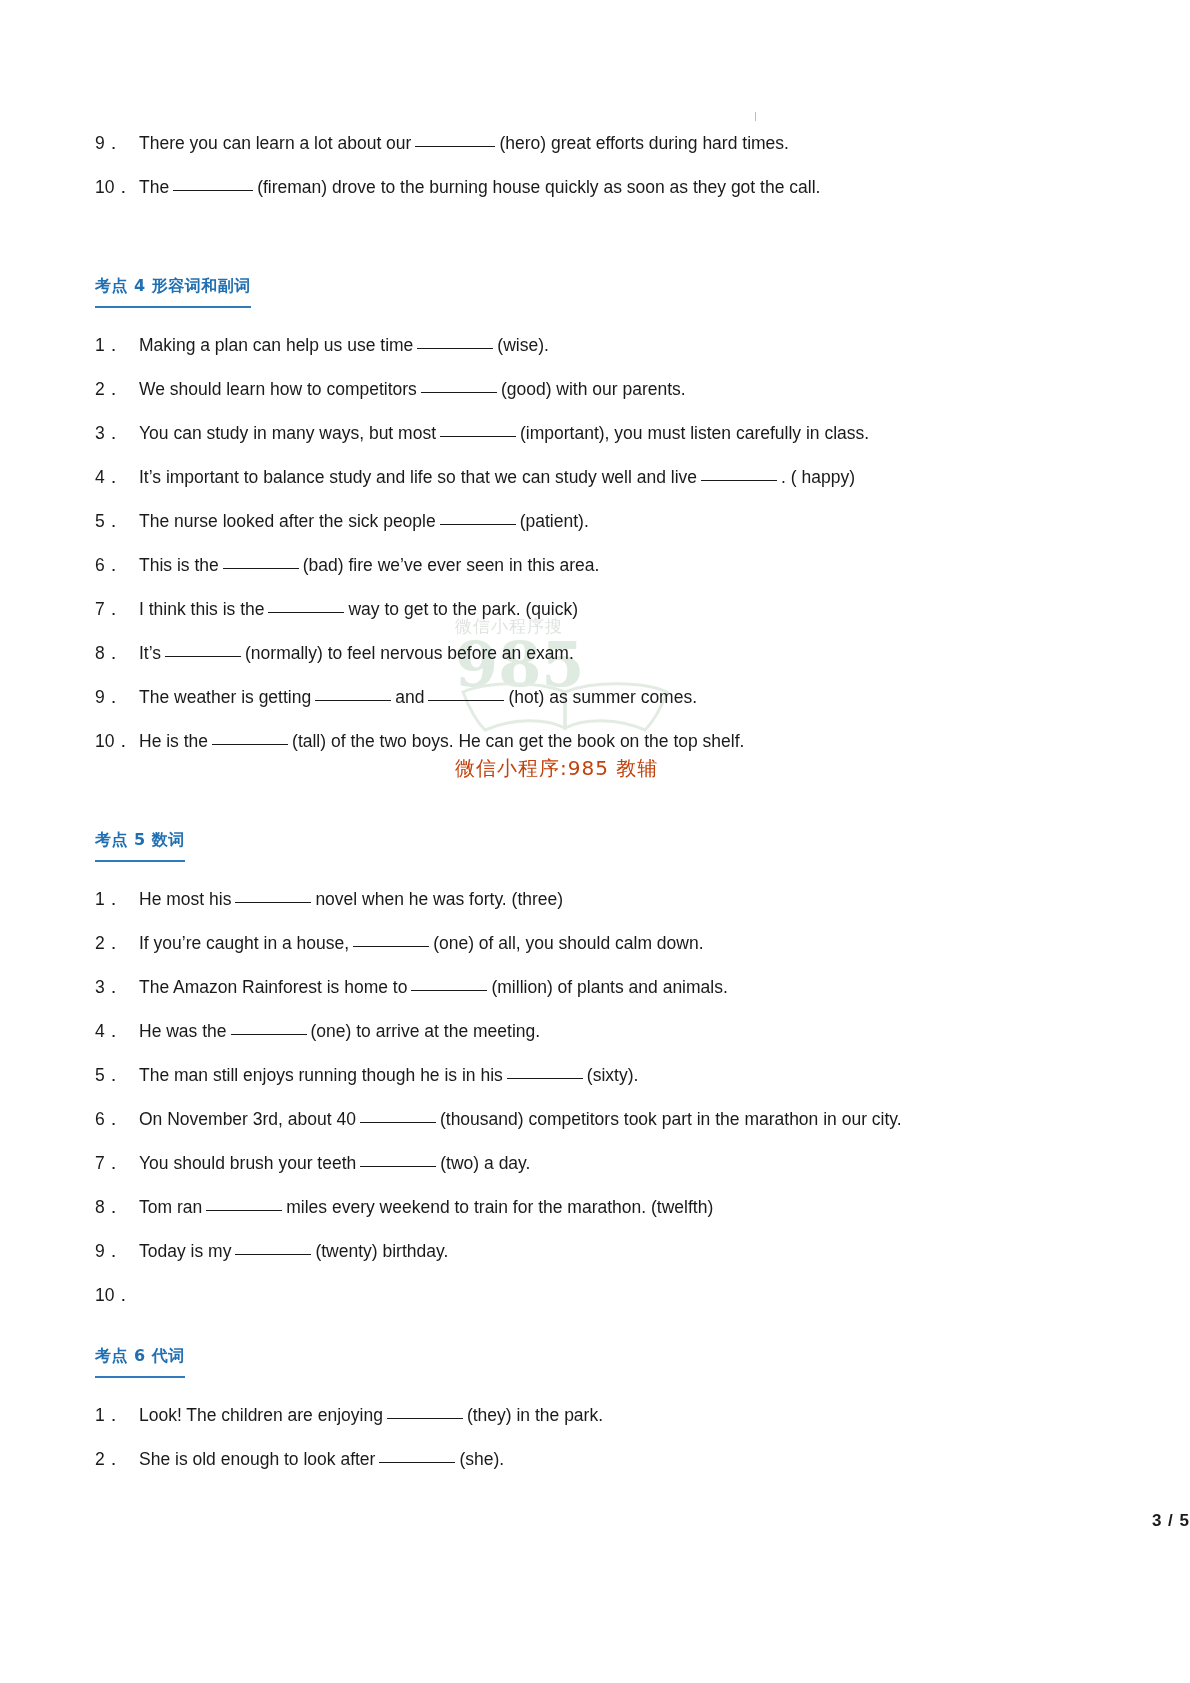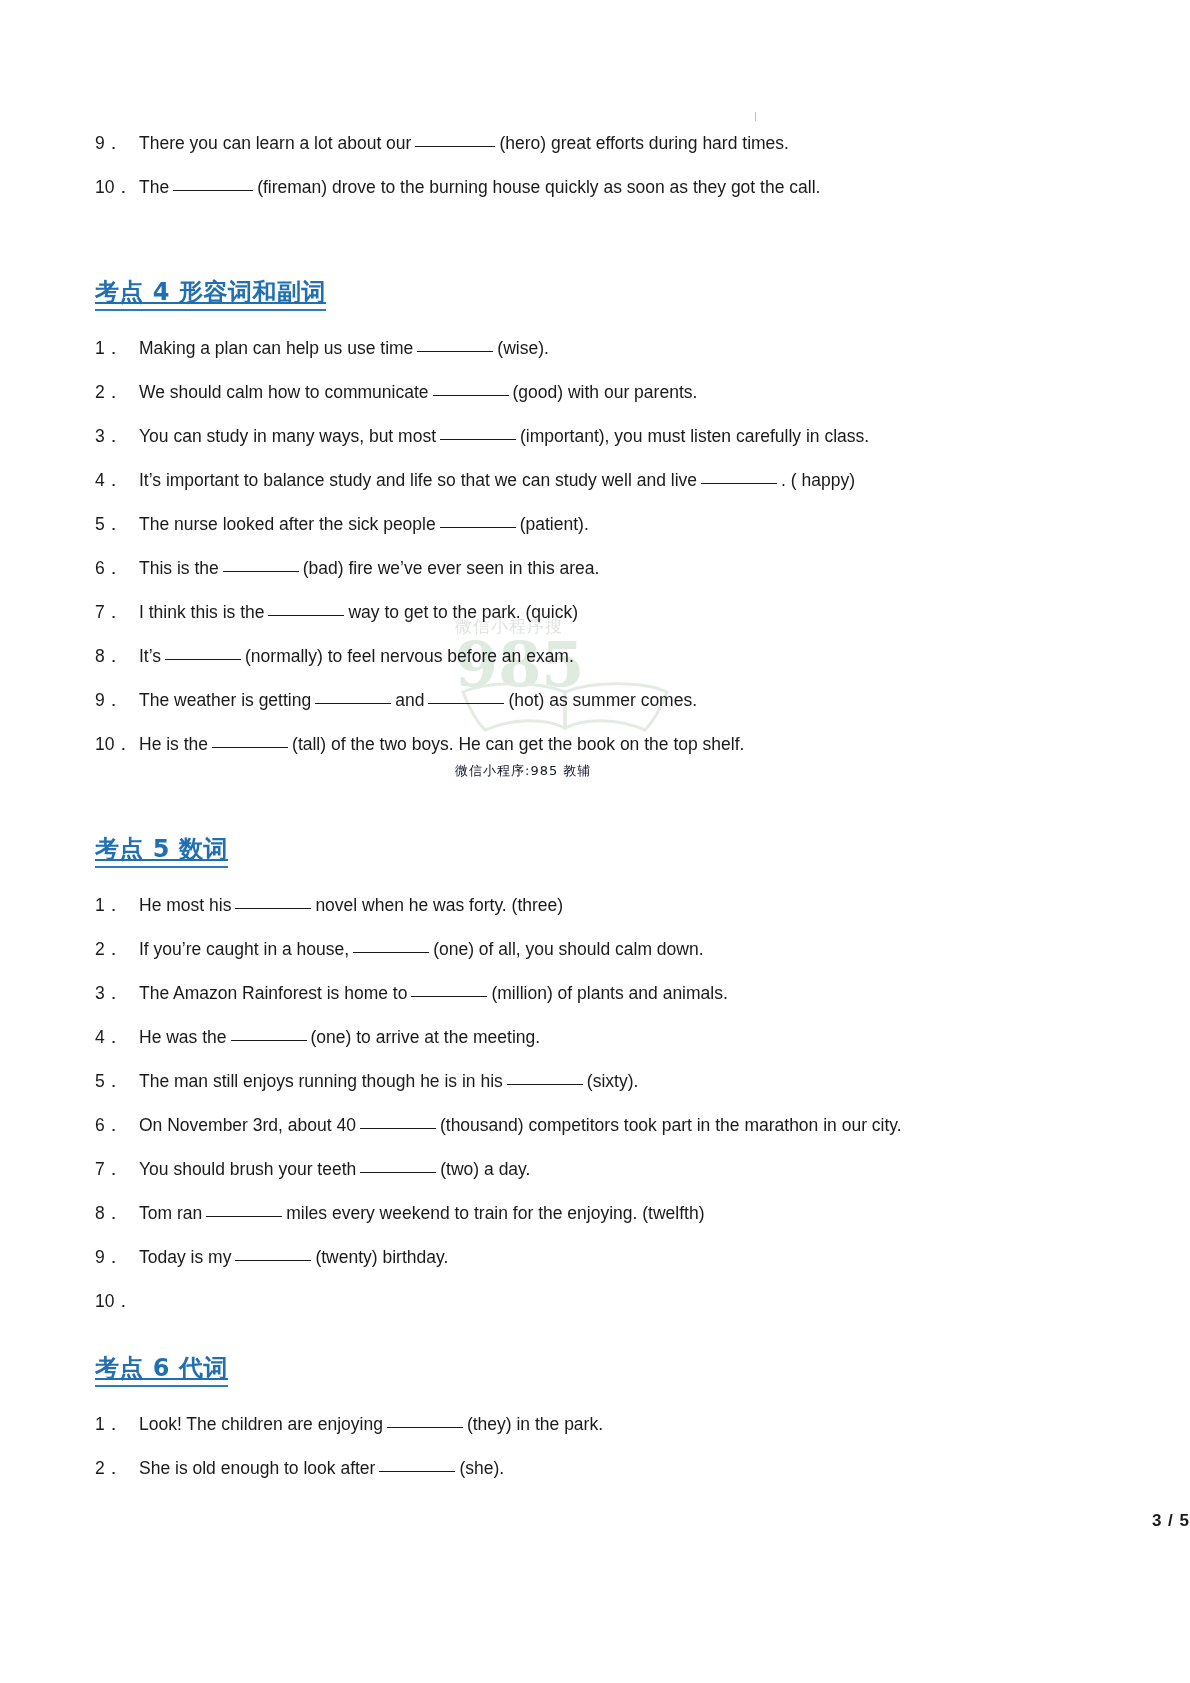--- a/index.html
+++ b/index.html
@@ -44,24 +44,24 @@
     line-height: 62px;
     color: #dfeae0;
     font-weight: 700;
     font-family: "DejaVu Serif", serif;
     margin-top: -4px;
   }
   .wm-book {
     margin-top: -18px;
   }
   .wm-bottom {
-    font-size: 13px;
-    color: #0f172a;
+    font-size: 20px;
+    color: #c2410c;
     letter-spacing: 1px;
-    margin-top: 20px;
+    margin-top: 13px;
     font-family: "DejaVu Sans", sans-serif;
   }
 
   .content {
     position: relative;
     z-index: 2;
     padding-top: 132px;
   }
 
   
@@ -98,27 +98,26 @@
     margin: 0 4px;
     position: relative;
     top: -2px;
   }
   .blank.b1 { width: 80px; }
   .blank.b2 { width: 76px; }
 
   .section-head {
     color: #1f6fb2;
     font-weight: 700;
-    font-size: 24px;
+    font-size: 16px;
     font-family: "DejaVu Sans", "Liberation Sans", sans-serif;
     border-bottom: 2px solid #2e7bbd;
     display: inline-block;
-    padding-bottom: 1px;
+    padding-bottom: 9px;
     letter-spacing: 0.5px;
-    text-decoration: underline;
   }
   .sec-wrap { margin-bottom: 26px; }
 
   .gap-lg { height: 56px; }
   .gap-sm { height: 18px; }
 
   .footer {
     position: absolute;
     left: 0;
     right: 0;
@@ -169,21 +168,21 @@
       <div class="section-head">考点 4  形容词和副词</div>
     </div>
 
     <div>
       <div class="q-line">
         <span class="q-num">1．</span>
         <span class="q-text"><span>Making a plan can help us use time</span><span class="blank b2"></span><span>(wise).</span></span>
       </div>
       <div class="q-line">
         <span class="q-num">2．</span>
-        <span class="q-text"><span>We should calm how to communicate</span><span class="blank b2"></span><span>(good) with our parents.</span></span>
+        <span class="q-text"><span>We should learn how to competitors</span><span class="blank b2"></span><span>(good) with our parents.</span></span>
       </div>
       <div class="q-line">
         <span class="q-num">3．</span>
         <span class="q-text"><span>You can study in many ways, but most</span><span class="blank b2"></span><span>(important), you must listen carefully in class.</span></span>
       </div>
       <div class="q-line">
         <span class="q-num">4．</span>
         <span class="q-text"><span>It’s important to balance study and life so that we can study well and live</span><span class="blank b2"></span><span>. ( happy)</span></span>
       </div>
       <div class="q-line">
@@ -242,21 +241,21 @@
       <div class="q-line">
         <span class="q-num">6．</span>
         <span class="q-text"><span>On November 3rd, about 40</span><span class="blank b2"></span><span>(thousand) competitors took part in the marathon in our city.</span></span>
       </div>
       <div class="q-line">
         <span class="q-num">7．</span>
         <span class="q-text"><span>You should brush your teeth</span><span class="blank b2"></span><span>(two) a day.</span></span>
       </div>
       <div class="q-line">
         <span class="q-num">8．</span>
-        <span class="q-text"><span>Tom ran</span><span class="blank b2"></span><span>miles every weekend to train for the enjoying. (twelfth)</span></span>
+        <span class="q-text"><span>Tom ran</span><span class="blank b2"></span><span>miles every weekend to train for the marathon. (twelfth)</span></span>
       </div>
       <div class="q-line">
         <span class="q-num">9．</span>
         <span class="q-text"><span>Today is my</span><span class="blank b2"></span><span>(twenty) birthday.</span></span>
       </div>
       <div class="q-line">
         <span class="q-num">10．</span>
       </div>
     </div>
 

